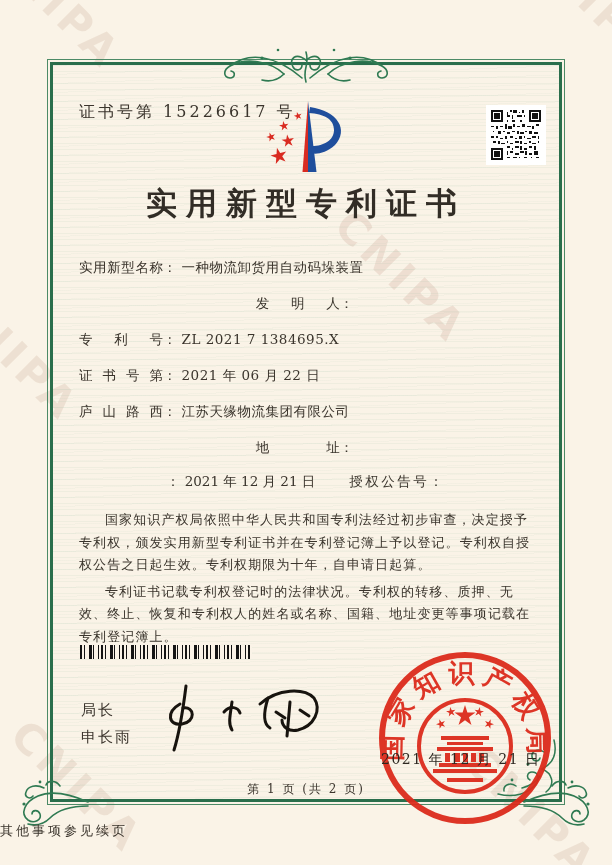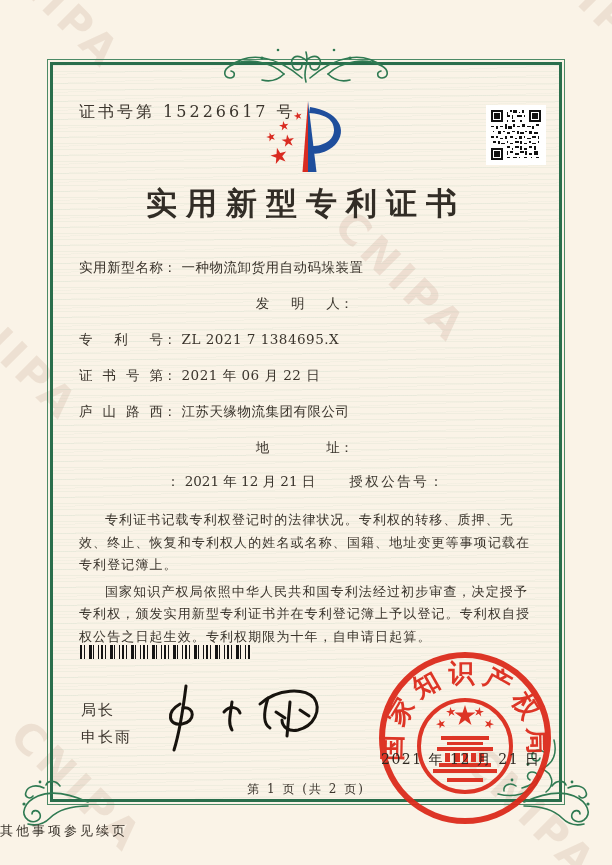--- a/index.html
+++ b/index.html
@@ -215,22 +215,22 @@
         <span class="f-colon">：</span>
         <span>2021 年 12 月 21 日</span>
       <span class="pair2">
         <span class="f-label2">授权公告号</span>
           <span class="f-colon">：</span>
       </span>
     </div>
   </div>
 
   <div class="body-text">
+    <p>国家知识产权局依照中华人民共和国专利法经过初步审查，决定授予专利权，颁发实用新型专利证书并在专利登记簿上予以登记。专利权自授权公告之日起生效。专利权期限为十年，自申请日起算。</p>
     <p>专利证书记载专利权登记时的法律状况。专利权的转移、质押、无效、终止、恢复和专利权人的姓名或名称、国籍、地址变更等事项记载在专利登记簿上。</p>
-    <p>国家知识产权局依照中华人民共和国专利法经过初步审查，决定授予专利权，颁发实用新型专利证书并在专利登记簿上予以登记。专利权自授权公告之日起生效。专利权期限为十年，自申请日起算。</p>
   </div>
 
   <div class="barcode"></div>
 
   <div class="signer">
     <div>局长</div>
     <div>申长雨</div>
   </div>
 
   <svg class="signature" viewBox="0 0 200 82">

